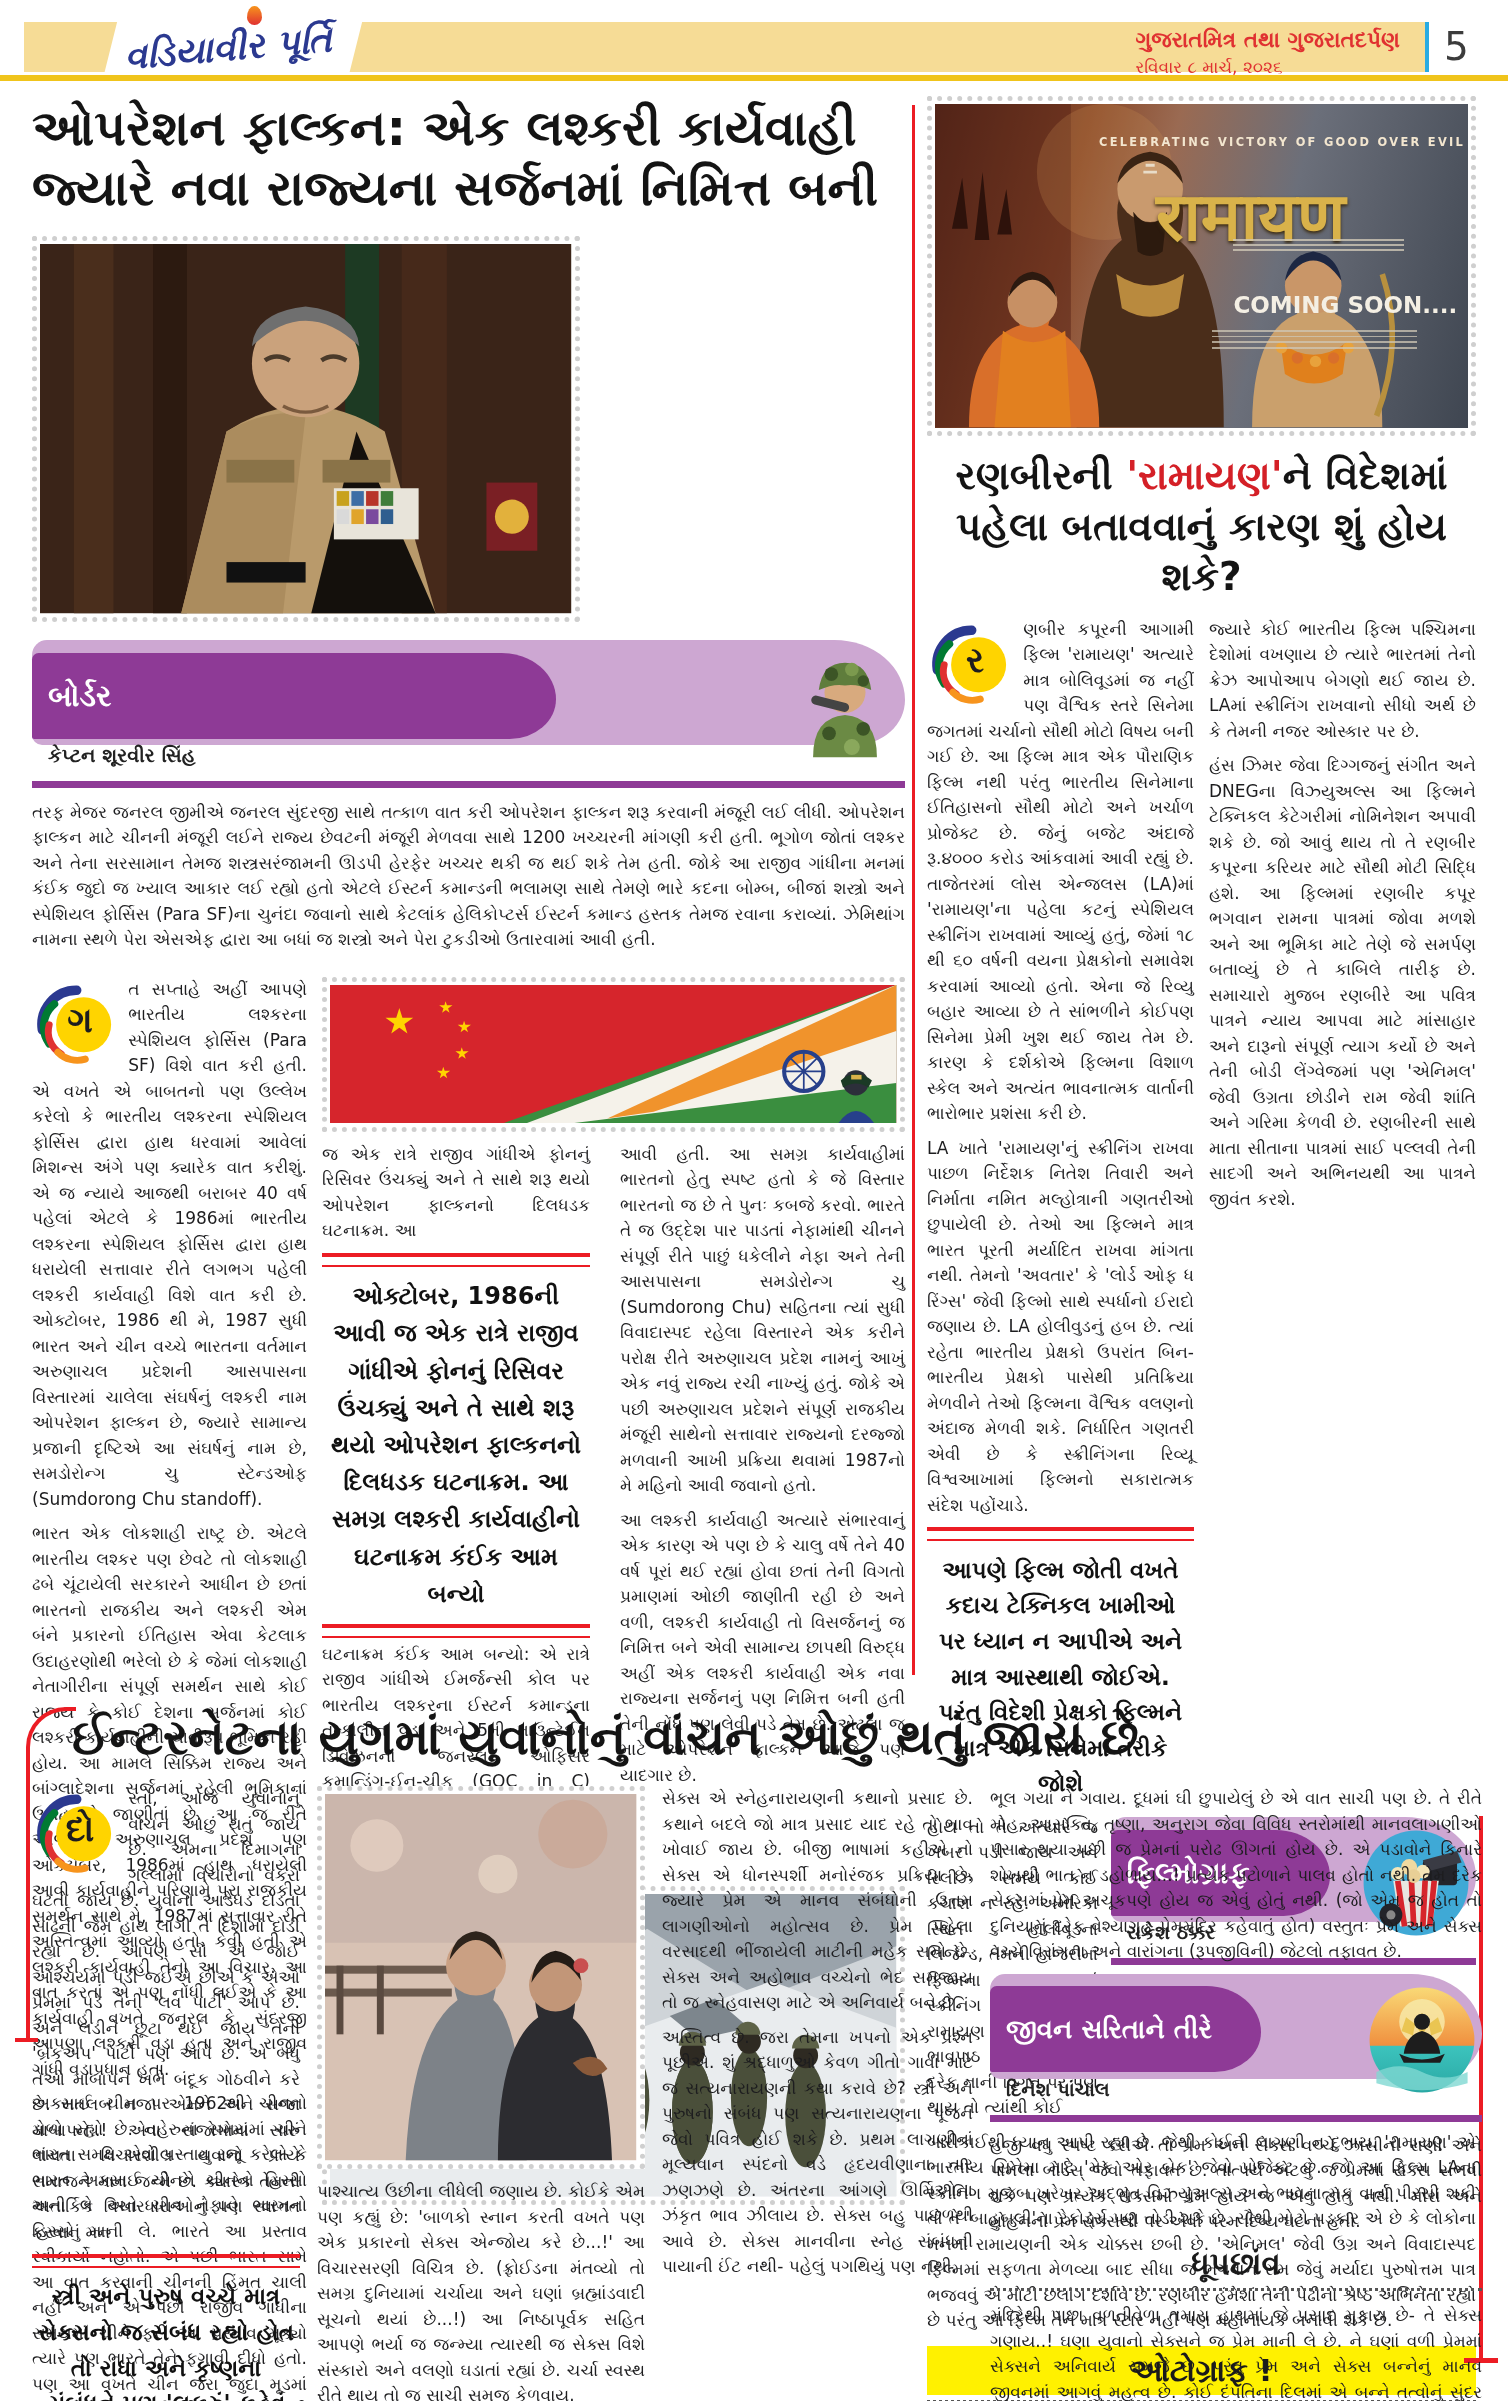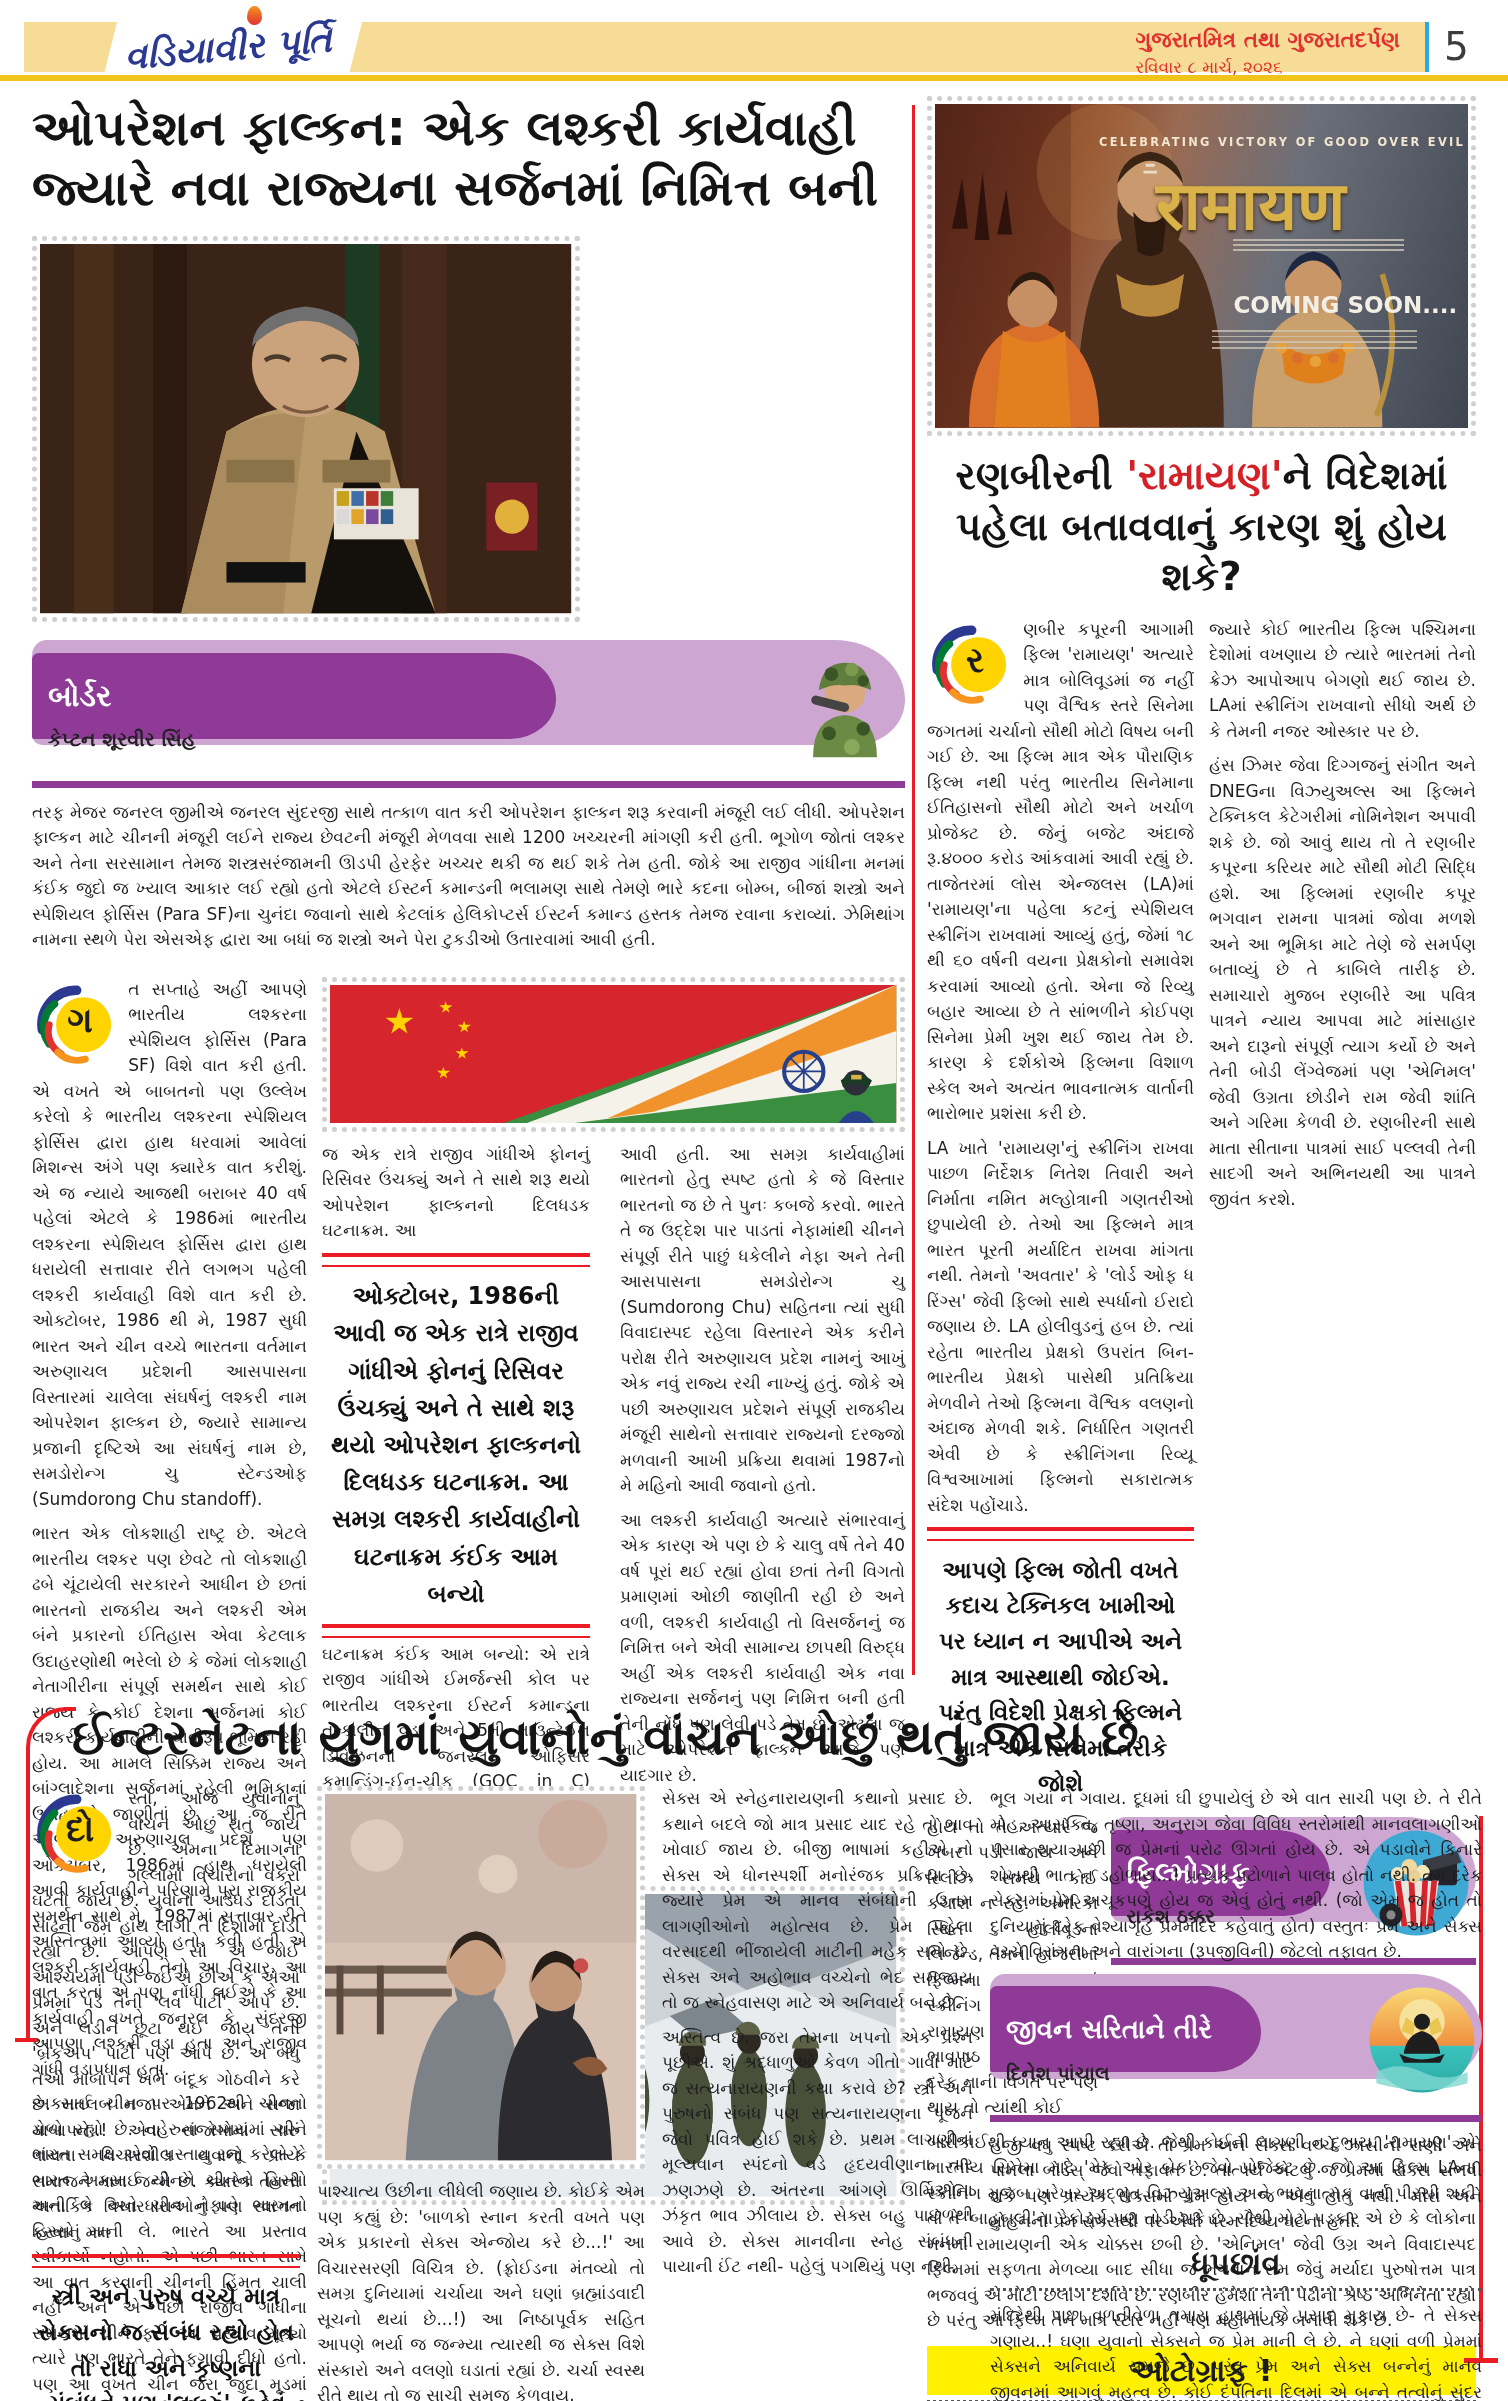--- a/index.html
+++ b/index.html
@@ -27,21 +27,21 @@
   
   .dc{position:relative;float:left;width:86px;height:86px;margin:3.4px 10.3px 3.4px 0;}
   .dc svg{position:absolute;inset:0;}
   .dc .dc-letter{position:absolute;left:25px;top:17px;width:46px;height:46px;display:flex;align-items:center;justify-content:center;font-size:35px;font-weight:bold;color:#1d1d1f;}
 
   
   .topic{position:relative;height:148px;margin:2.3px 0 11.4px;}
   .tb-light{position:absolute;left:0;top:0;right:0;height:105px;background:#cda7d2;border-radius:17px 80px 57px 11.4px/17px 68px 51px 11.4px;}
   .tb-dark{position:absolute;left:0;top:12.5px;width:60%;height:86px;background:#8e3a96;border-radius:9px 74px 63px 3.4px/9px 63px 54px 3.4px;display:flex;align-items:center;padding-left:16px;box-sizing:border-box;}
   .tb-title{color:#fff;font-weight:bold;font-size:30px;line-height:1.1;}
-  .tb-author{position:absolute;left:16px;bottom:37px;font-weight:bold;font-size:19.4px;color:#222;}
+  .tb-author{position:absolute;left:16px;bottom:21px;font-weight:bold;font-size:19.4px;color:#222;}
   .tb-underline{position:absolute;left:0;right:0;bottom:0;height:6.8px;background:#8e3a96;}
   .tb-icon{position:absolute;right:3.4px;top:9px;width:114px;height:114px;}
 
   
   .main-art{position:absolute;left:32px;top:96px;width:873px;}
   .vsep-main{position:absolute;left:912px;top:105px;width:2.9px;height:1570px;background:#ec1c24;}
   .right-art{position:absolute;left:927px;top:96px;width:549px;}
   .bottom-art{position:absolute;left:32px;top:1703px;width:1450px;}
   .bl-curve{position:absolute;left:26px;top:1707px;width:46px;height:331px;border-left:4px solid #ec1c24;border-top:4px solid #ec1c24;border-top-left-radius:40px;}
   .bl-curve::after{content:"";position:absolute;left:-15px;bottom:0;width:23px;height:4px;background:#ec1c24;}
@@ -59,21 +59,21 @@
   .flags{width:100%;height:155px;margin-bottom:10.3px;}
   .rowBC{display:flex;gap:30px;}
   .colB{width:268px;flex:none;}
   .colC{flex:1;min-width:0;}
   .soldiers{width:100%;height:319px;margin-top:5.7px;}
 
   
   .poster{width:100%;height:340px;}
   .poster-art{position:relative;width:100%;height:100%;background:linear-gradient(105deg,#4a2318 0%,#8a4a2a 26%,#9a6a52 40%,#6b6f7a 62%,#3f4651 100%);overflow:hidden;}
   .poster-tag{position:absolute;left:50%;top:31px;transform:translateX(-28%);font-size:11.4px;letter-spacing:2.3px;color:#f3e6cf;font-weight:bold;white-space:nowrap;}
-  .poster-title{position:absolute;left:50%;top:53px;transform:translateX(-24%);font-size:67px;font-weight:bold;color:#d9b24a;text-shadow:0 1.7px 3.4px #3a2a10;}
+  .poster-title{position:absolute;left:50%;top:64px;transform:translateX(-24%);font-size:67px;font-weight:bold;color:#d9b24a;text-shadow:0 1.7px 3.4px #3a2a10;}
   .poster-credits{position:absolute;left:56%;top:135px;width:171px;height:15px;background:repeating-linear-gradient(#cfc7b6 0 1.7px,transparent 1.7px 5.1px);opacity:.8;}
   .poster-coming{position:absolute;left:56%;top:188px;font-size:23px;font-weight:bold;color:#f4efe4;}
   .poster-credits2{position:absolute;left:52%;top:226px;width:205px;height:23px;background:repeating-linear-gradient(#cfc7b6 0 1.7px,transparent 1.7px 5.7px);opacity:.75;}
   .right-hl{font-size:39px;line-height:1.3;text-align:center;margin:15px 0 13.7px;}
   .red-word{color:#d42027;}
   .rcols{display:flex;gap:15px;}
   .rcol{flex:1;min-width:0;}
   .filmo-row{display:flex;gap:12.5px;margin-top:4.6px;align-items:flex-start;}
   .filmo-side{width:171px;flex:none;}
   .filmo-box{flex:1;}

